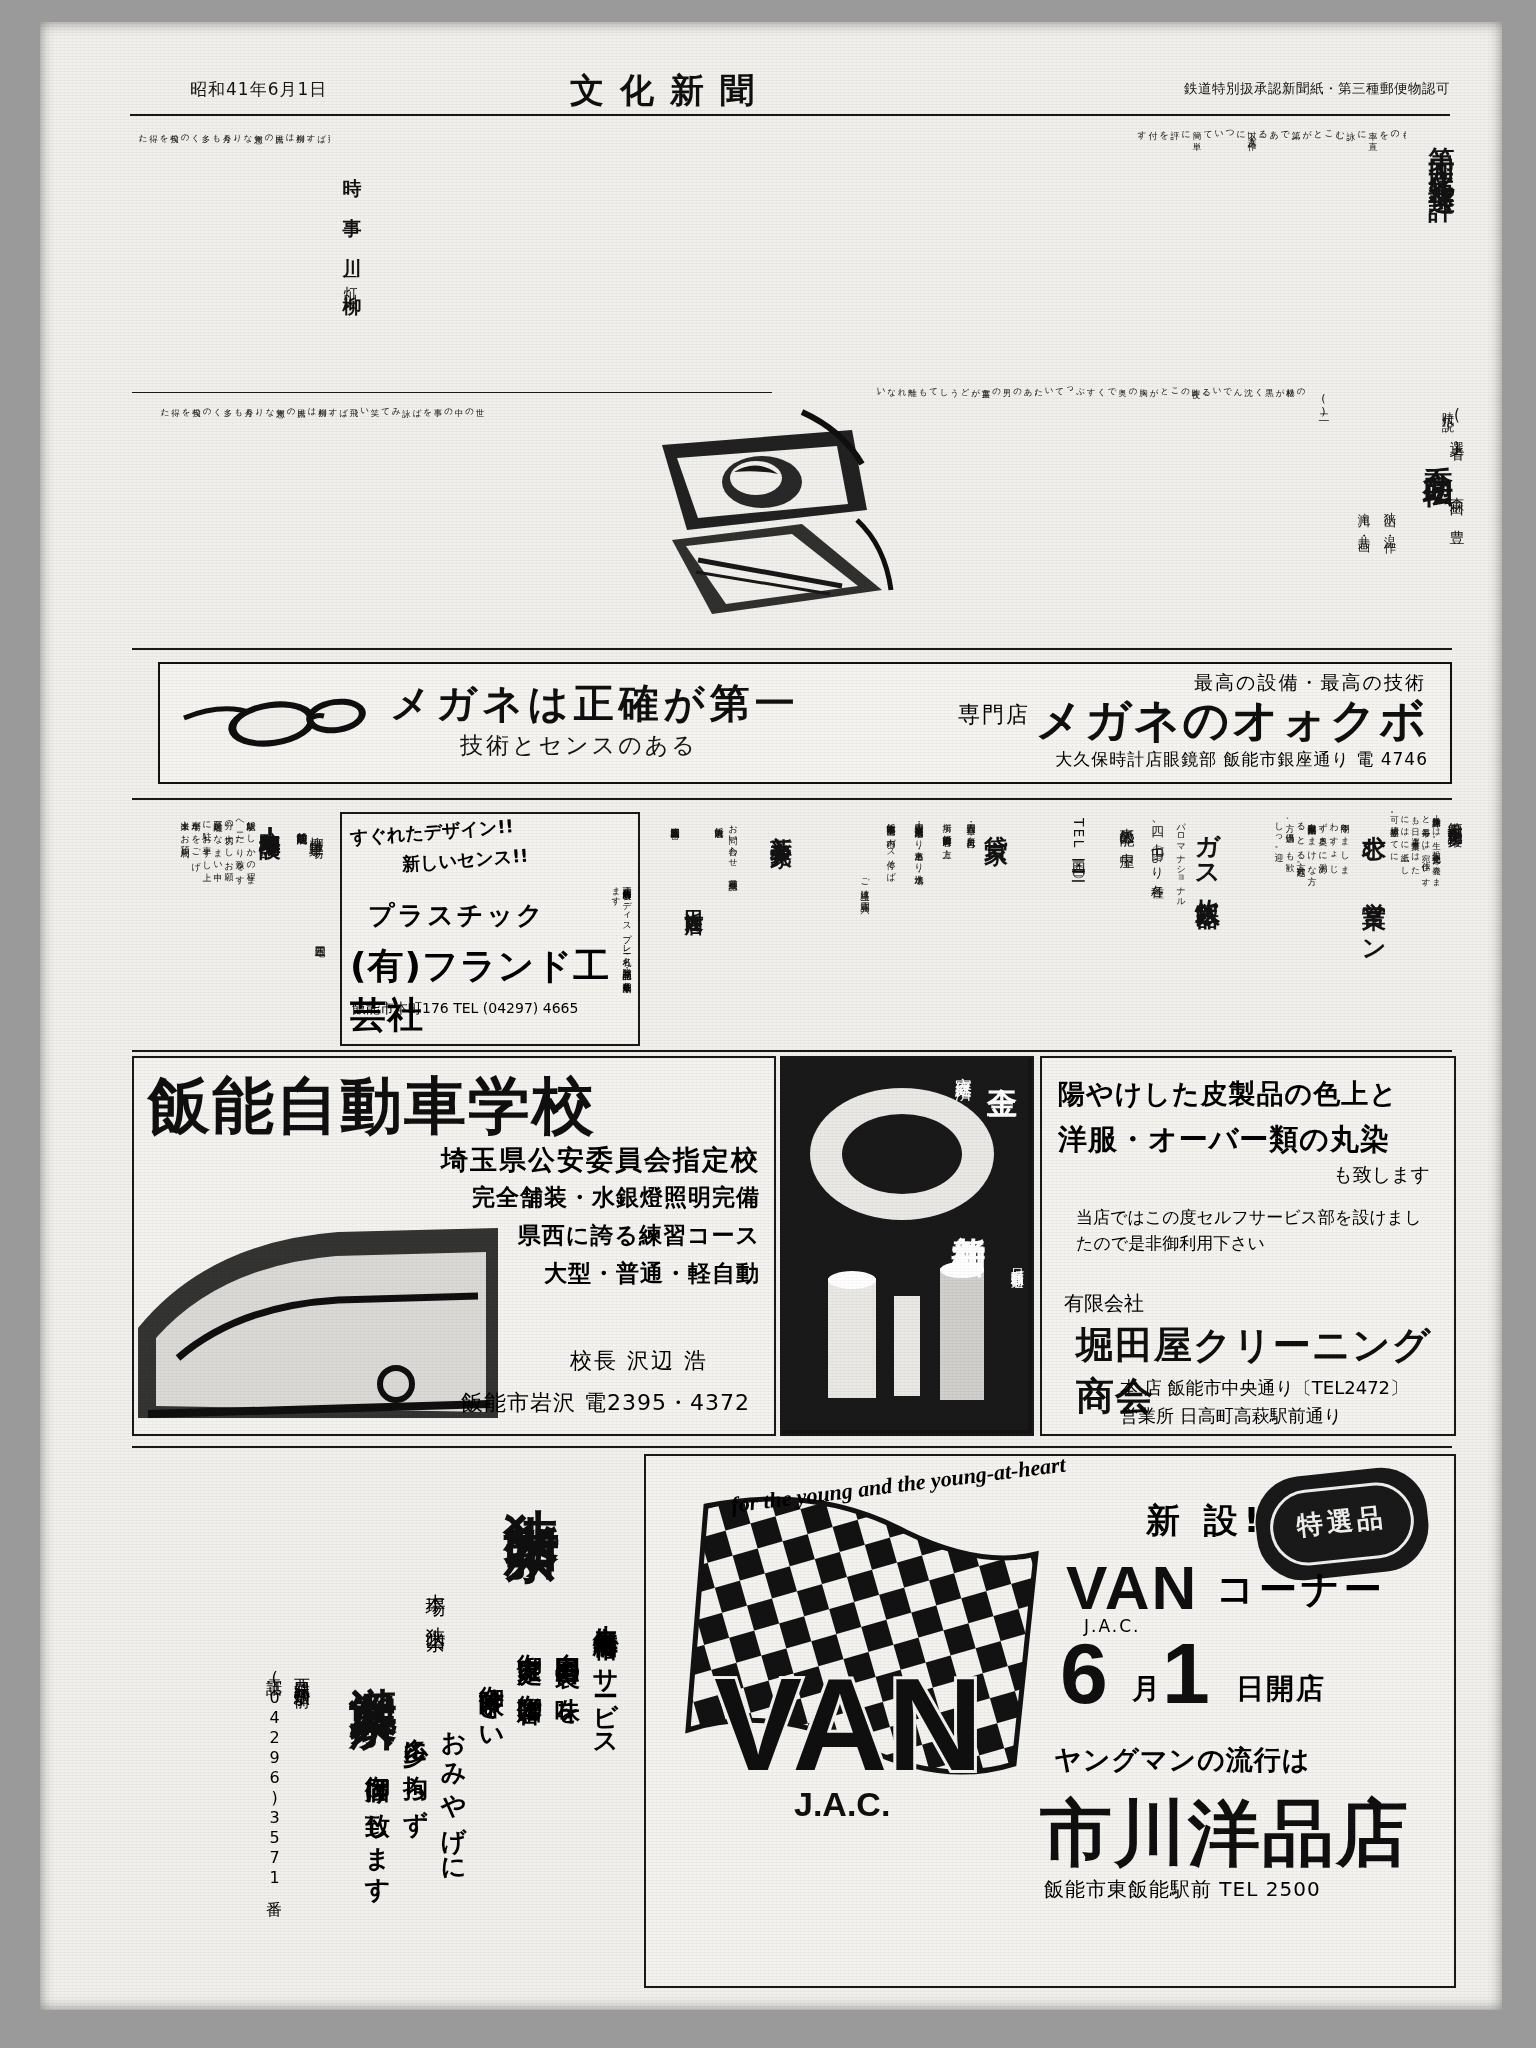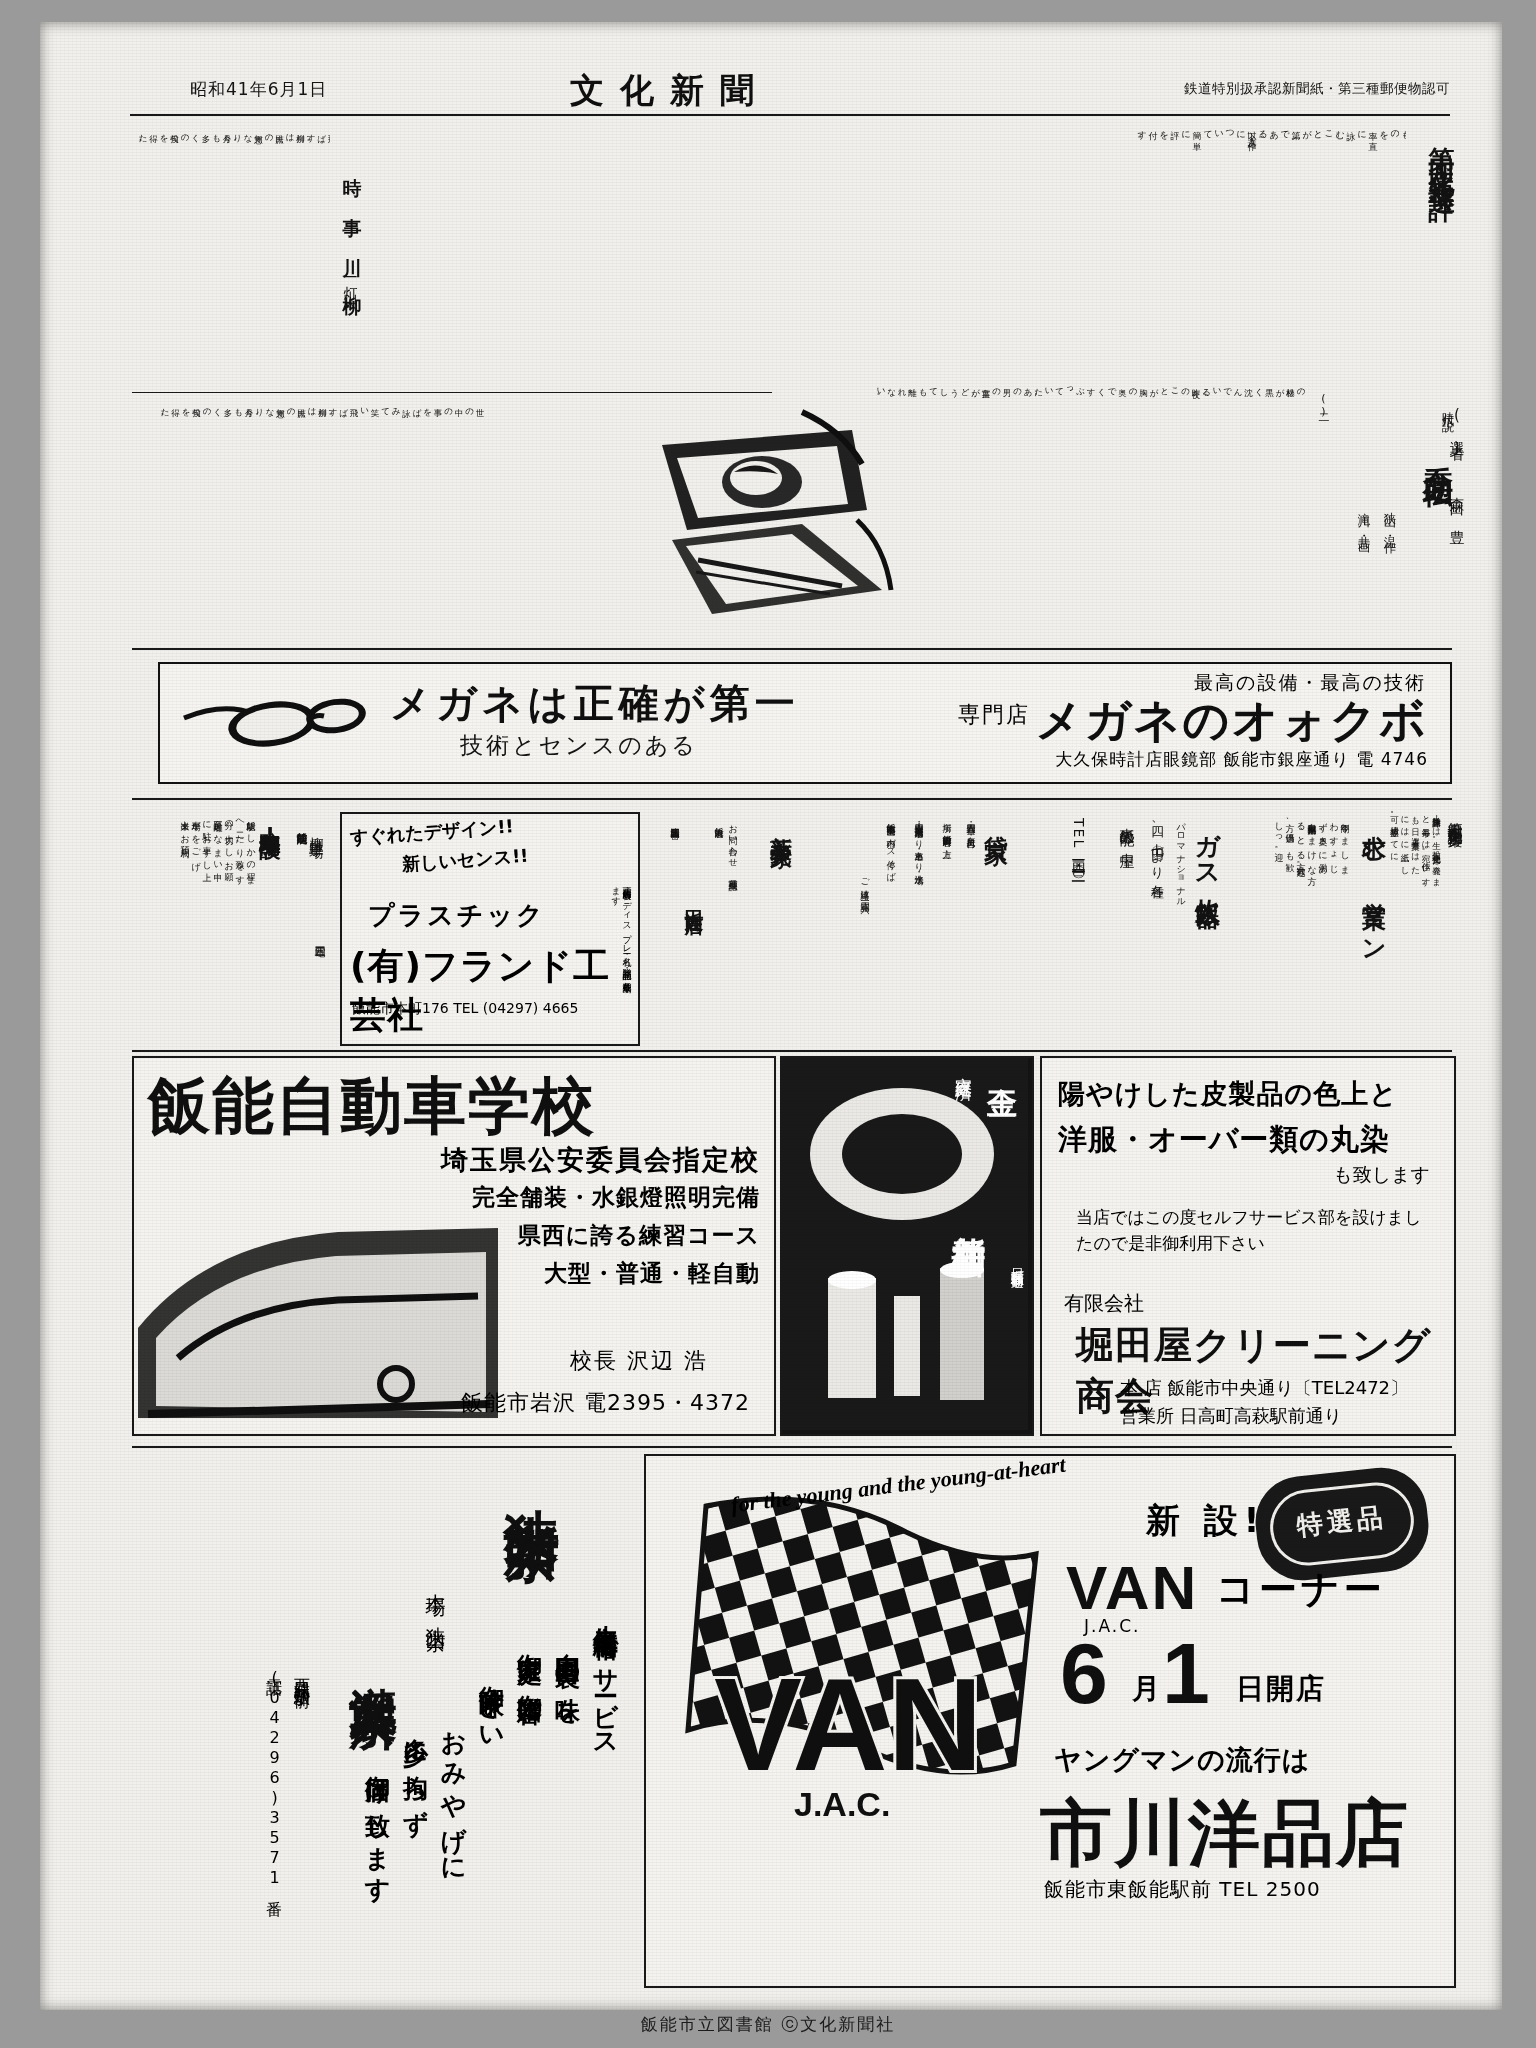--- a/index.html
+++ b/index.html
@@ -280,14 +280,13 @@
       <div style="position:absolute;left:590px;top:214px;font-size:28px;font-weight:700;letter-spacing:2px;">日開店</div>
 
       <div style="position:absolute;left:408px;top:286px;font-size:27px;font-weight:700;letter-spacing:1px;">ヤングマンの流行は</div>
       <div class="big" style="position:absolute;left:394px;top:330px;font-size:72px;letter-spacing:2px;">市川洋品店</div>
       <div style="position:absolute;left:398px;top:420px;font-size:20px;letter-spacing:1px;">飯能市東飯能駅前  TEL 2500</div>
     </div>
 
     <div class="grain"></div>
   </div>
 
-  <div class="footer">飯能市立図書館 ⓒ文化新聞社</div>
 </div>
 
 </body></html>

